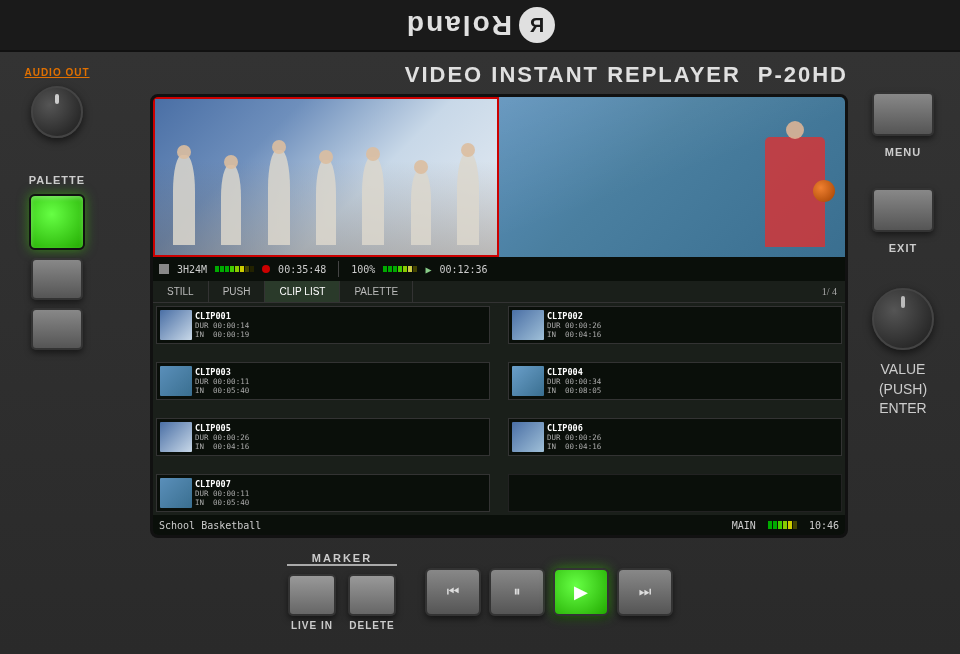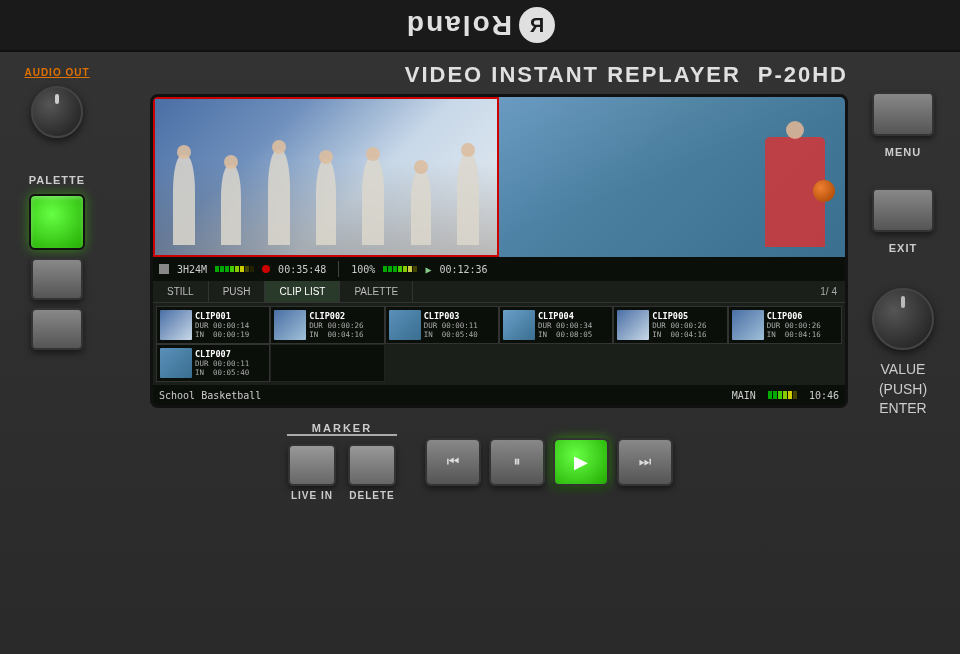--- a/index.html
+++ b/index.html
@@ -316,30 +316,31 @@
       background: #2a3a2a;
       color: #fff;
     }
     .tab-page {
       margin-left: auto;
       padding: 0 8px;
       font-size: 10px;
       color: #aaa;
       display: flex;
       align-items: center;
+      font-family: Liberation Serif, serif;
     }
 
     
     .clip-grid {
       background: #1a1f1a;
       padding: 3px;
       display: grid;
-      grid-template-columns: repeat(6, 1fr);
+      grid-template-columns: repeat(2, 1fr);
       grid-template-rows: repeat(2, auto);
-      gap: 0;
+      gap: 18px;
     }
     .clip-item {
       background: #0a0f0a;
       border: 1px solid #333;
       display: flex;
       align-items: center;
       padding: 2px 3px;
       gap: 3px;
       height: 38px;
     }

